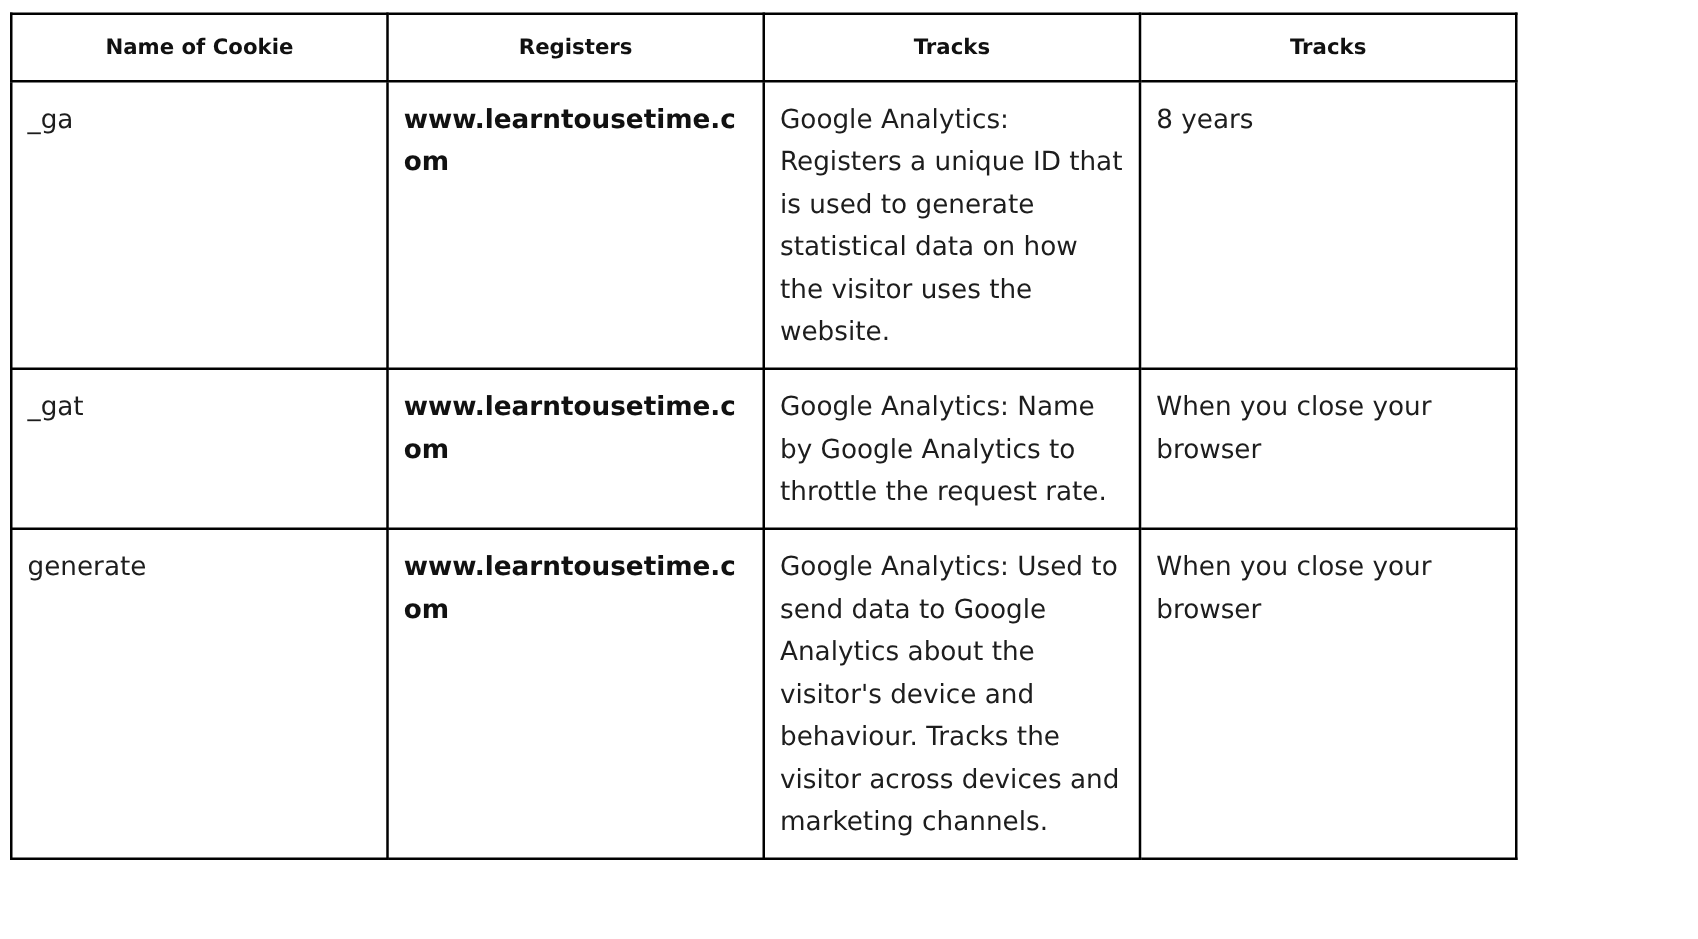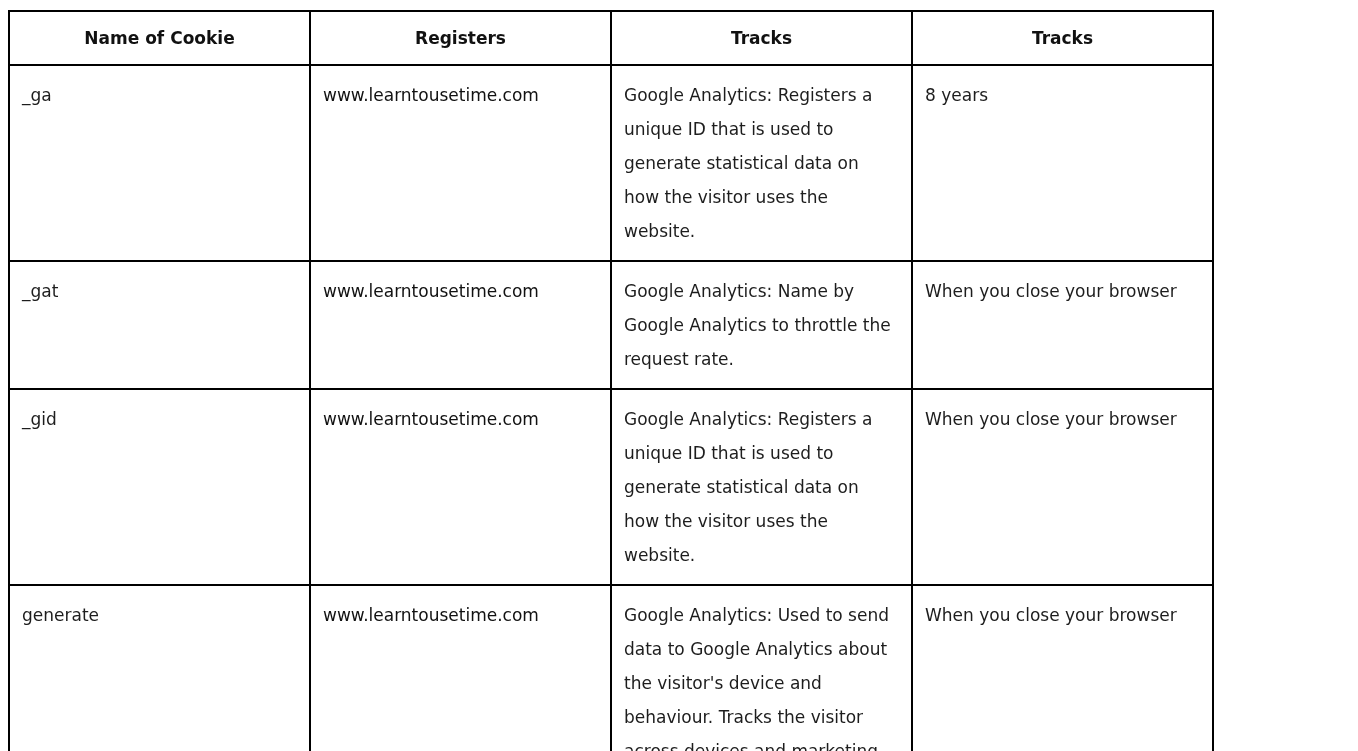--- a/index.html
+++ b/index.html
@@ -17,36 +17,36 @@
     left: 8px;
     top: 10px;
     width: 1206px;
     border-collapse: collapse;
     table-layout: fixed;
     background: #ffffff;
   }
   col { width: 25%; }
   th, td {
     border: 2px solid #000000;
-    font-size: 17px;
+    font-size: 21px;
     line-height: 34px;
     vertical-align: top;
     padding: 12px 12px;
     overflow: hidden;
     word-wrap: break-word;
   }
   th {
     font-weight: bold;
     font-size: 17px;
     text-align: center;
     vertical-align: middle;
     padding: 8px 10px;
     color: #111111;
   }
-  td.provider-cell { font-weight: normal; color: #111111; }
+  td.provider-cell { font-weight: bold; color: #111111; }
   tr.header-row { height: 54px; }
   tr.row-0 { height: 159px; }
   tr.row-1 { height: 125px; }
   tr.row-2 { height: 159px; }
   tr.row-3 { height: 226px; }
 </style>
 </head>
 <body>
 
 <table class="cookie-table">
@@ -70,26 +70,20 @@
       <td class="provider-cell">www.learntousetime.com</td>
       <td>Google Analytics: Registers a unique ID that is used to generate statistical data on how the visitor uses the website.</td>
       <td>8 years</td>
     </tr>
     <tr class="row-1">
       <td>_gat</td>
       <td class="provider-cell">www.learntousetime.com</td>
       <td>Google Analytics: Name by Google Analytics to throttle the request rate.</td>
       <td>When you close your browser</td>
     </tr>
-    <tr class="row-2">
-      <td>_gid</td>
-      <td class="provider-cell">www.learntousetime.com</td>
-      <td>Google Analytics: Registers a unique ID that is used to generate statistical data on how the visitor uses the website.</td>
-      <td>When you close your browser</td>
-    </tr>
     <tr class="row-3">
       <td>generate</td>
       <td class="provider-cell">www.learntousetime.com</td>
       <td>Google Analytics: Used to send data to Google Analytics about the visitor's device and behaviour. Tracks the visitor across devices and marketing channels.</td>
       <td>When you close your browser</td>
     </tr>
   </tbody>
 </table>
 
 </body></html>

